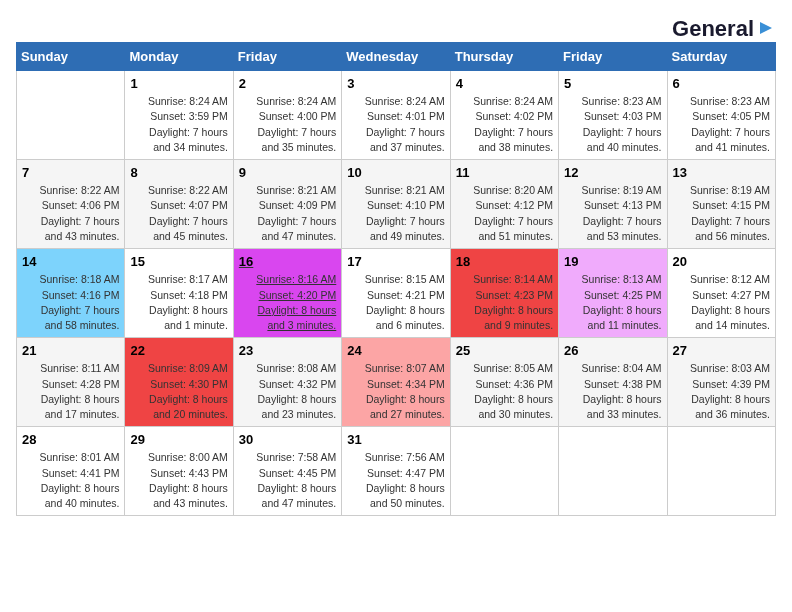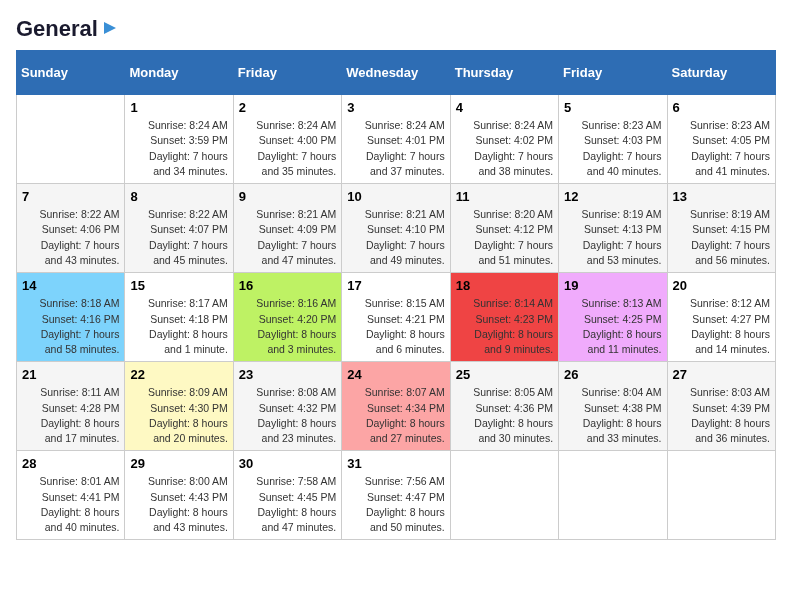--- a/index.html
+++ b/index.html
@@ -5,23 +5,23 @@
     * { margin: 0; padding: 0; box-sizing: border-box; }
     body {
       font-family: Arial, sans-serif;
       background: #fff;
       width: 792px;
       min-height: 612px;
       padding: 16px;
     }
     .header-area {
       display: flex;
-      justify-content: flex-start;
+      justify-content: flex-end;
       align-items: flex-start;
-      margin-bottom: 12px;
+      margin-bottom: 4px;
     }
     .logo {
       display: flex;
       flex-direction: column;
       align-items: flex-start;
     }
     .logo-line {
       display: flex;
       align-items: center;
     }
@@ -39,21 +39,21 @@
       font-weight: 500;
     }
     table {
       width: 100%;
       border-collapse: collapse;
       font-size: 11px;
     }
     thead tr th {
       background-color: #2e6db4;
       color: #fff;
-      padding: 14px 4px;
+      padding: 6px 4px;
       text-align: left;
       font-size: 13px;
       font-weight: bold;
       border: 1px solid #2e6db4;
     }
     tbody tr td {
       border: 1px solid #ccc;
       padding: 4px 5px;
       vertical-align: top;
       width: 108px;
@@ -208,21 +208,21 @@
             <span class="cell-date">14</span>
             <span class="cell-info">Sunrise: 8:18 AM<br>Sunset: 4:16 PM<br>Daylight: 7 hours and 58 minutes.</span>
           </div>
         </td>
         <td style="background-color: rgb(255, 255, 255);">
           <div class="cell-content">
             <span class="cell-date">15</span>
             <span class="cell-info">Sunrise: 8:17 AM<br>Sunset: 4:18 PM<br>Daylight: 8 hours and 1 minute.</span>
           </div>
         </td>
-        <td style="background-color: #bef264;">
+        <td style="background-color: #d946ef; text-decoration: underline;">
           <div class="cell-content">
             <span class="cell-date">16</span>
             <span class="cell-info">Sunrise: 8:16 AM<br>Sunset: 4:20 PM<br>Daylight: 8 hours and 3 minutes.</span>
           </div>
         </td>
         <td style="background-color: rgb(255, 255, 255);">
           <div class="cell-content">
             <span class="cell-date">17</span>
             <span class="cell-info">Sunrise: 8:15 AM<br>Sunset: 4:21 PM<br>Daylight: 8 hours and 6 minutes.</span>
           </div>
@@ -246,21 +246,21 @@
           </div>
         </td>
       </tr>
       <tr>
         <td style="background-color: rgb(245, 245, 245);">
           <div class="cell-content">
             <span class="cell-date">21</span>
             <span class="cell-info">Sunrise: 8:11 AM<br>Sunset: 4:28 PM<br>Daylight: 8 hours and 17 minutes.</span>
           </div>
         </td>
-        <td style="background-color: #fef9c3;">
+        <td style="background-color: #ef4444;">
           <div class="cell-content">
             <span class="cell-date">22</span>
             <span class="cell-info">Sunrise: 8:09 AM<br>Sunset: 4:30 PM<br>Daylight: 8 hours and 20 minutes.</span>
           </div>
         </td>
         <td style="background-color: rgb(245, 245, 245);">
           <div class="cell-content">
             <span class="cell-date">23</span>
             <span class="cell-info">Sunrise: 8:08 AM<br>Sunset: 4:32 PM<br>Daylight: 8 hours and 23 minutes.</span>
           </div>

